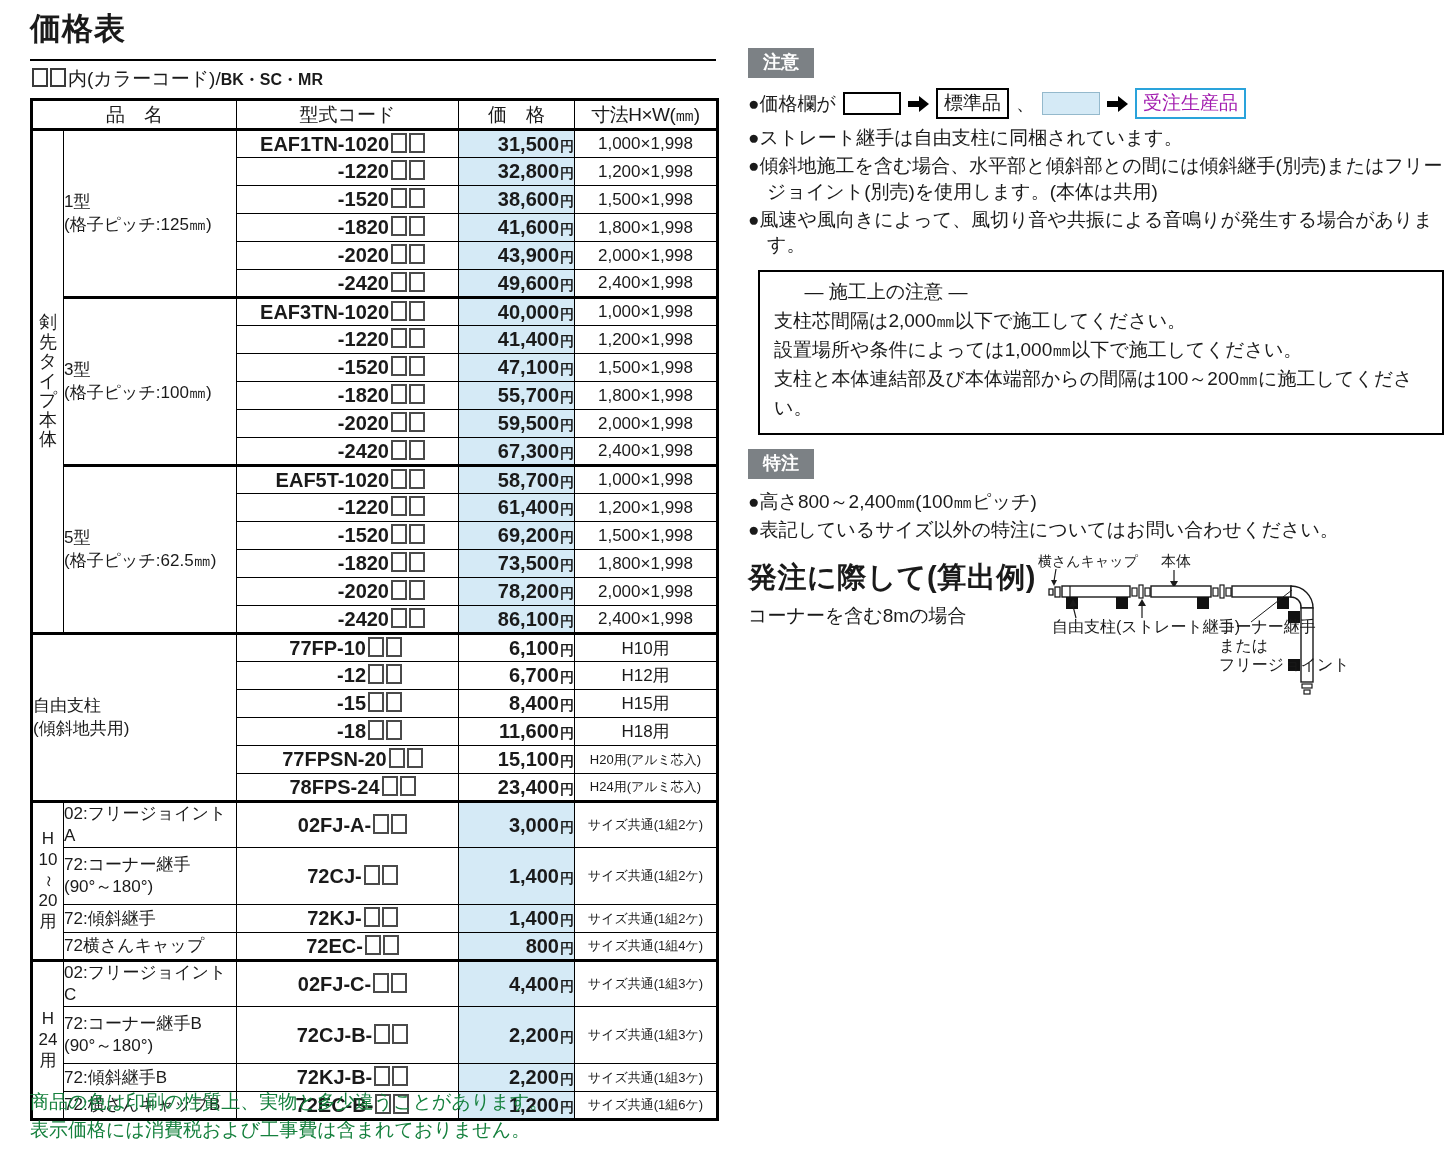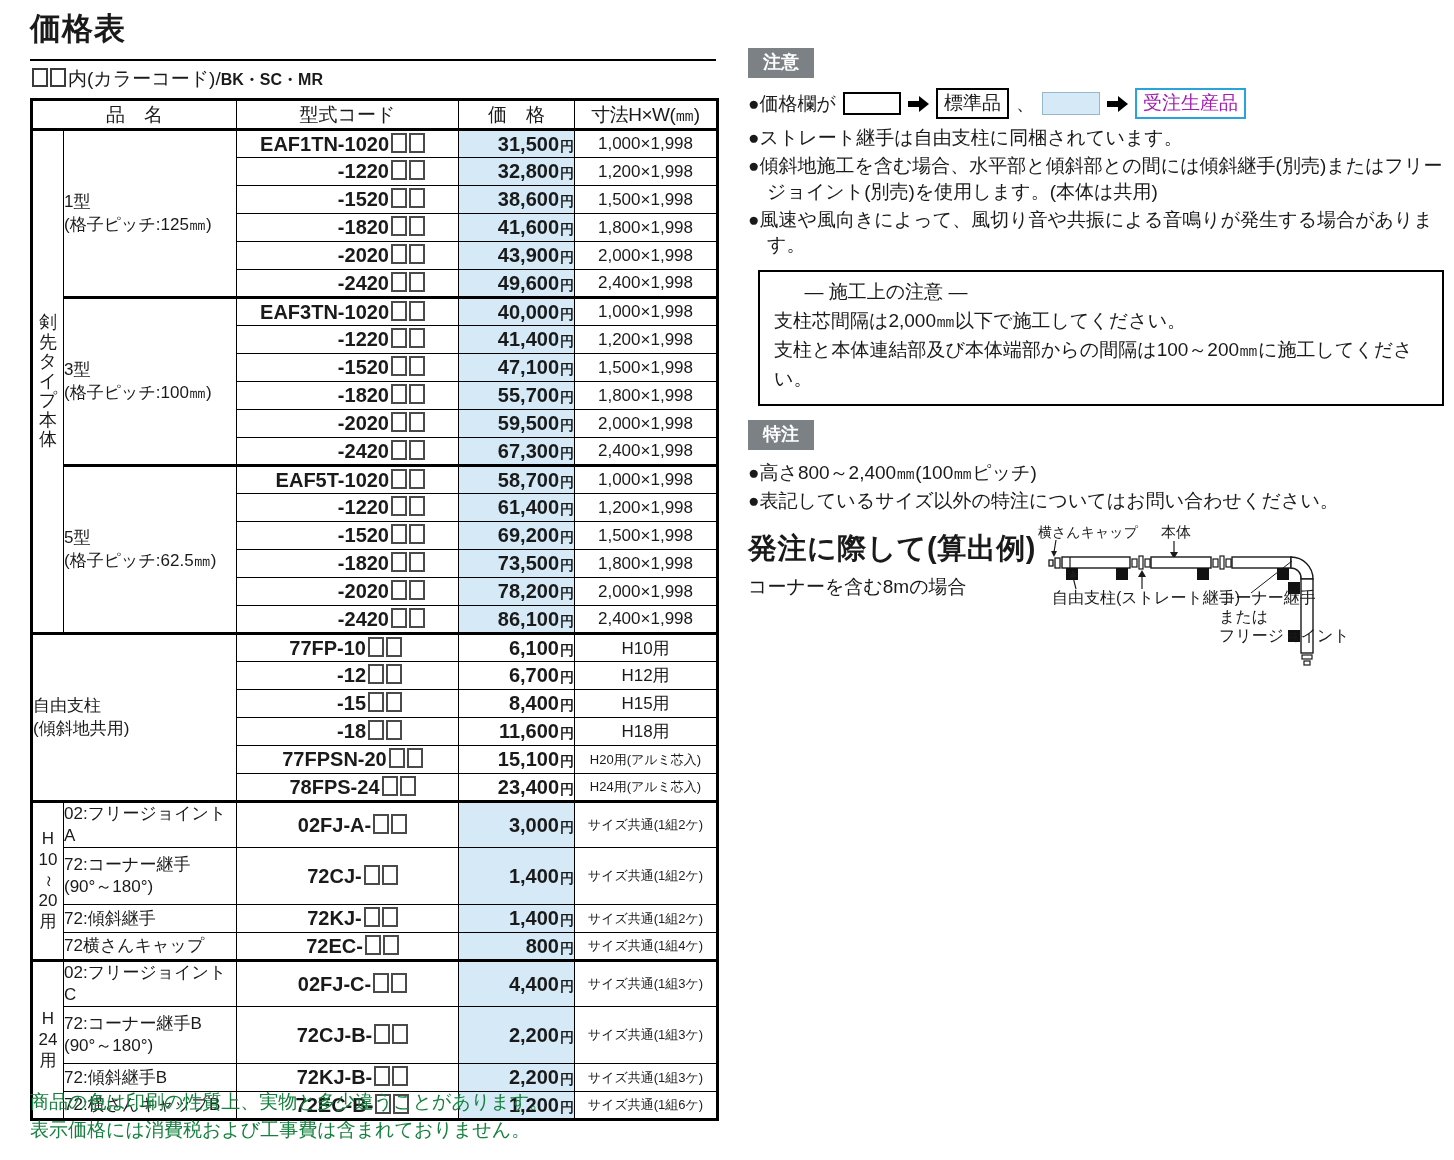--- a/index.html
+++ b/index.html
@@ -323,20 +323,21 @@
     <span class="fata"></span>
     <span class="lblbox mto">受注生産品</span>
   </div>
   <div class="bullet">●ストレート継手は自由支柱に同梱されています。</div>
   <div class="bullet">●傾斜地施工を含む場合、水平部と傾斜部との間には傾斜継手(別売)またはフリー ジョイント(別売)を使用します。(本体は共用)</div>
   <div class="bullet">●風速や風向きによって、風切り音や共振による音鳴りが発生する場合があります。</div>
 
   <div class="consbox">
     <div class="ct">— 施工上の注意 —</div>
     <div>支柱芯間隔は2,000㎜以下で施工してください。</div>
+    <div>設置場所や条件によっては1,000㎜以下で施工してください。</div>
     <div>支柱と本体連結部及び本体端部からの間隔は100～200㎜に施工してください。</div>
   </div>
 
   <div class="badge">特注</div>
   <div class="bullet">●高さ800～2,400㎜(100㎜ピッチ)</div>
   <div class="bullet">●表記しているサイズ以外の特注についてはお問い合わせください。</div>
 
   <div class="order">
     <div class="order-title">発注に際して(算出例)</div>
     <div class="order-sub">コーナーを含む8mの場合</div>

